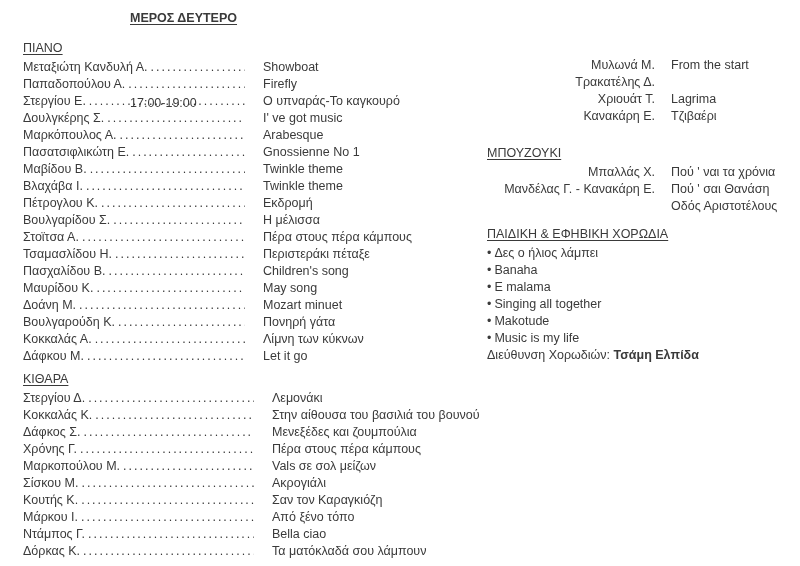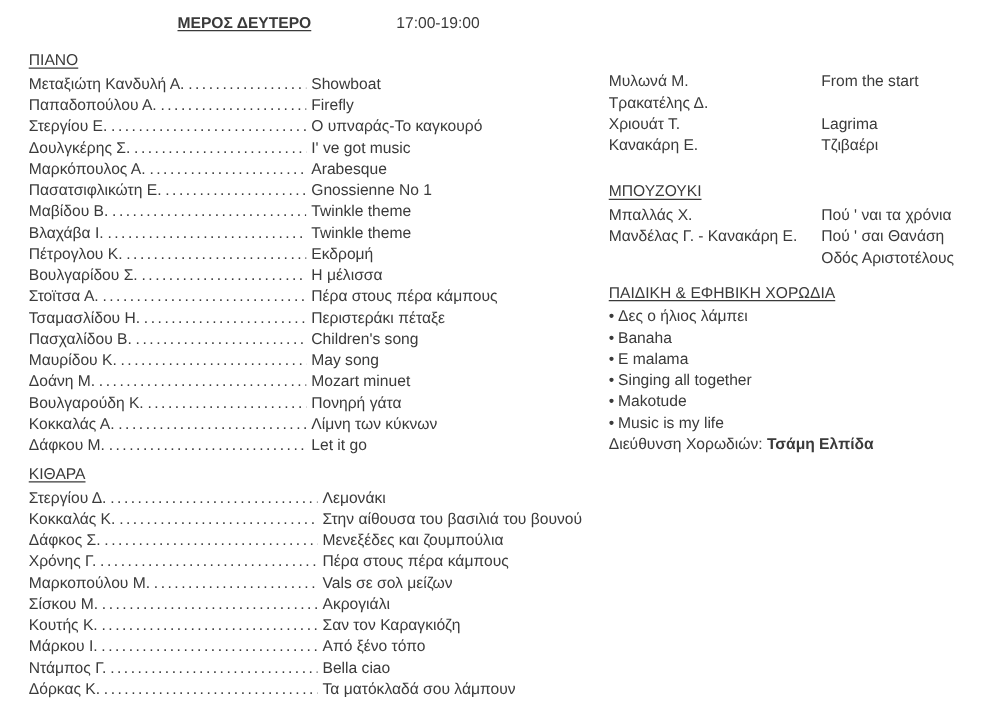--- a/index.html
+++ b/index.html
@@ -9,54 +9,55 @@
     height: 566px;
     background: #ffffff;
     font-family: "Liberation Sans", sans-serif;
     font-size: 12.5px;
     line-height: 17px;
     color: #3a3a3a;
     overflow: hidden;
   }
   .doc-header {
     position: absolute;
-    left: 142px;
+    left: 130px;
     top: 10px;
     display: flex;
     align-items: baseline;
     gap: 68px;
     white-space: nowrap;
+    flex-direction: column;
   }
   .part-title {
     font-weight: bold;
     text-decoration: underline;
     text-underline-offset: 2px;
   }
   .col-left  { position: absolute; left: 23px;  top: 40px; width: 455px; }
   .col-right { position: absolute; left: 487px; top: 57px; width: 305px; }
   .section-header {
     font-weight: normal;
     text-decoration: underline;
     text-underline-offset: 2px;
     margin-bottom: 2px;
     white-space: nowrap;
   }
   .entry { display: flex; height: 17px; white-space: nowrap; }
   .lead  { display: flex; flex: none; overflow: hidden; }
   .col-left .sec-piano .lead   { width: 224px; }
   .col-left .sec-kithara .lead { width: 233px; }
   .col-right .lead             { width: 168px; flex-direction: column; }
-  .name { flex: none; }
+  .name { flex: none; text-align: right; }
   .dots { flex: 1; overflow: hidden; white-space: nowrap; margin: 0 2px 0 3px; }
   .dots::after {
     content: "..................................................................................................";
     letter-spacing: 2px;
   }
   .name:empty + .dots::after { content: ""; }
-  .piece { flex: none; margin-left: 2px; }
+  .piece { flex: none; margin-left: 16px; }
   .sec-kithara  { margin-top: 6px; }
   .sec-bouzouki { margin-top: 20px; }
   .sec-choir    { margin-top: 11px; }
   .bullet-row { display: flex; height: 17px; white-space: nowrap; }
   .bullet-row .song::before { content: "\2022"; margin-right: 3px; }
   .director-line { height: 17px; white-space: nowrap; }
   .director-name { font-weight: bold; }
 </style>
 </head>
 <body>

